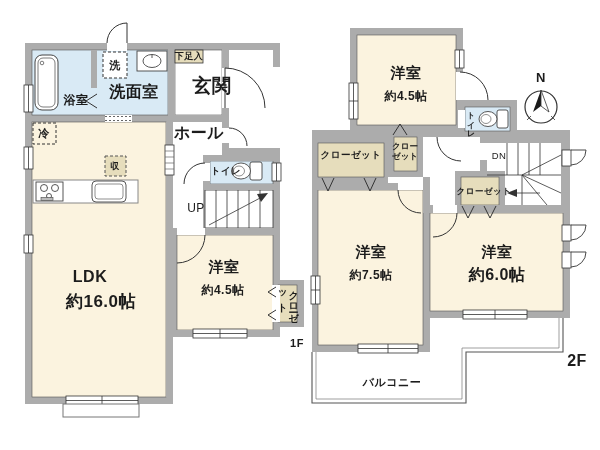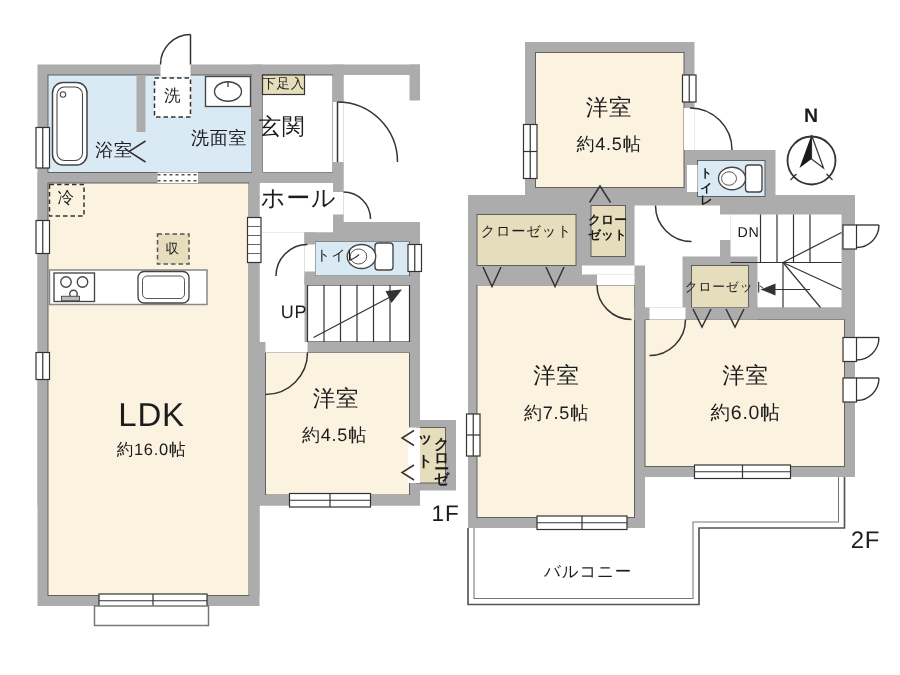--- a/index.html
+++ b/index.html
@@ -1,19 +1,19 @@
 <!DOCTYPE html>
 <html><head>
 <meta charset="utf-8">
 <style>
   html,body{margin:0;padding:0;background:#fff;}
   #plan{position:relative;width:600px;height:450px;background:#ffffff;overflow:hidden;
         font-family:"Liberation Sans","DejaVu Sans",sans-serif;}
   #plan svg{position:absolute;left:0;top:0;}
-  .lbl{position:absolute;transform:translate(-50%,-50%);color:#1c1c1c;font-weight:400;
+  .lbl{position:absolute;transform:translate(-50%,-50%);color:#1c1c1c;font-weight:700;
        white-space:nowrap;letter-spacing:.5px;line-height:1;}
   .lbl.light{font-weight:400;}
   .vlbl{position:absolute;writing-mode:vertical-rl;color:#1c1c1c;font-weight:600;
         letter-spacing:0;}
   .wraplbl{position:absolute;color:#1c1c1c;font-weight:600;text-align:center;
         line-break:anywhere;}
 </style>
 </head>
 <body>
 
@@ -261,42 +261,42 @@
 
     <g fill="none" stroke="#555" stroke-width="1.1">
       <path d="M312,352 L312,403 L466,403 L466,352 L563,352 L563,318"></path>
       <path d="M316,352 L316,399 L462,399 L462,348 L559,348 L559,318" stroke-width="0.7" stroke="#777"></path>
     </g>
   </g>
 </svg>
 
 <div class="lbl" style="left:76px;top:100px;font-size:12px">浴室</div>
 <div class="lbl" style="left:115px;top:65px;font-size:11px">洗</div>
-<div class="lbl" style="left:146px;top:92px;font-size:12px">洗面室</div>
+<div class="lbl" style="left:134px;top:92px;font-size:16px">洗面室</div>
 <div class="lbl" style="left:189px;top:56px;font-size:9px">下足入</div>
-<div class="lbl" style="left:188px;top:85px;font-size:15px">玄関</div>
+<div class="lbl" style="left:212px;top:85px;font-size:19px">玄関</div>
 <div class="lbl" style="left:199px;top:133px;font-size:16px">ホール</div>
 <div class="lbl" style="left:226px;top:171px;font-size:9.5px">トイレ</div>
 <div class="lbl light" style="left:196px;top:208px;font-size:12px">UP</div>
 <div class="lbl" style="left:44px;top:133px;font-size:11px">冷</div>
 <div class="lbl" style="left:115px;top:166px;font-size:9px">収</div>
-<div class="lbl" style="left:101px;top:277px;font-size:22px">LDK</div>
-<div class="lbl" style="left:101px;top:301px;font-size:11px">約16.0帖</div>
+<div class="lbl" style="left:90px;top:277px;font-size:16px">LDK</div>
+<div class="lbl" style="left:101px;top:301px;font-size:17px">約16.0帖</div>
 <div class="lbl" style="left:224px;top:266px;font-size:15px">洋室</div>
 <div class="lbl" style="left:223px;top:290px;font-size:12px">約4.5帖</div>
 <div class="vlbl" style="left:277px;top:284px;width:22px;height:40px;font-size:10px;line-height:11px">クローゼット</div>
-<div class="lbl" style="left:297px;top:343px;font-size:15px">1F</div>
+<div class="lbl" style="left:297px;top:343px;font-size:11px">1F</div>
 
 <div class="lbl" style="left:406px;top:72px;font-size:15px">洋室</div>
 <div class="lbl" style="left:406px;top:96px;font-size:12px">約4.5帖</div>
 <div class="vlbl" style="left:464px;top:106px;width:11px;height:28px;font-size:8px">トイレ</div>
 <div class="lbl" style="left:541px;top:77px;font-size:13px;font-weight:700">N</div>
 <div class="lbl light" style="left:499px;top:156px;font-size:9.5px">DN</div>
 <div class="lbl" style="left:351px;top:155px;font-size:9.5px">クローゼット</div>
 <div class="wraplbl" style="left:391px;top:141px;width:28px;font-size:8.5px;line-height:10px">クローゼット</div>
 <div class="lbl" style="left:484px;top:191px;font-size:8.5px">クローゼット</div>
 <div class="lbl" style="left:371px;top:251px;font-size:15px">洋室</div>
 <div class="lbl" style="left:371px;top:275px;font-size:12px">約7.5帖</div>
 <div class="lbl" style="left:497px;top:251px;font-size:15px">洋室</div>
-<div class="lbl" style="left:497px;top:275px;font-size:13px">約6.0帖</div>
+<div class="lbl" style="left:497px;top:275px;font-size:16px">約6.0帖</div>
 <div class="lbl" style="left:392px;top:382px;font-size:11px">バルコニー</div>
 <div class="lbl" style="left:577px;top:361px;font-size:16px">2F</div>
 </div>
 
 </body></html>

